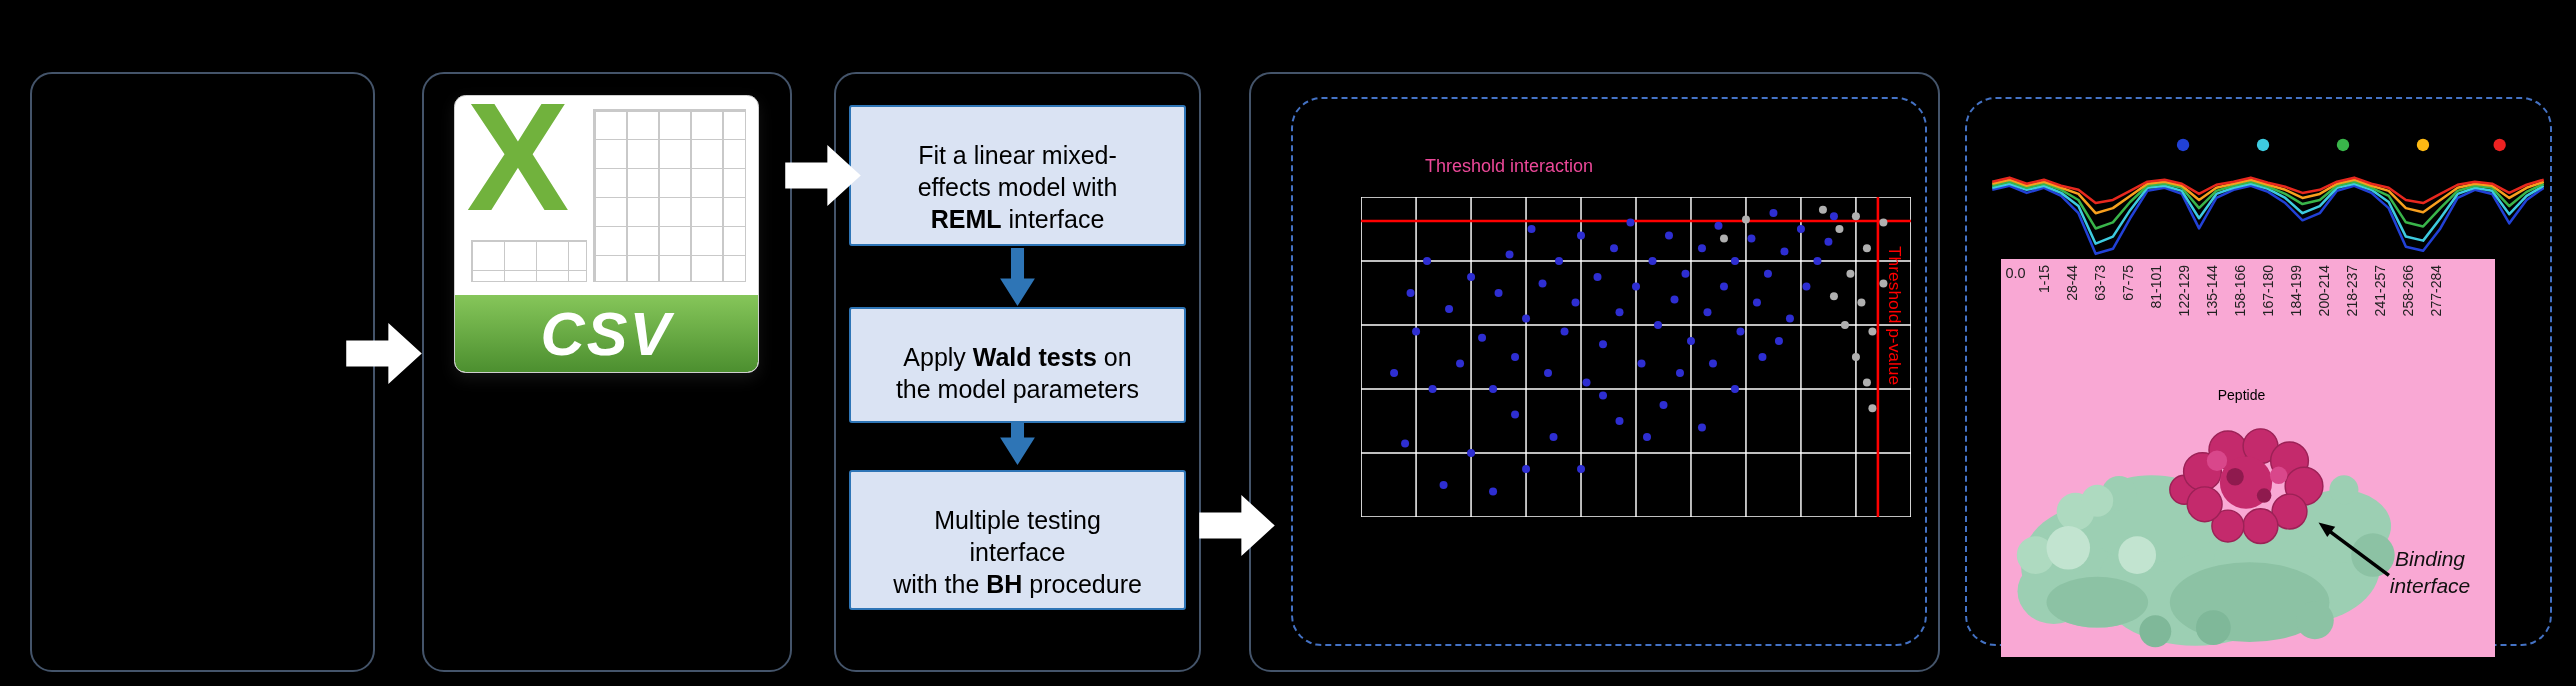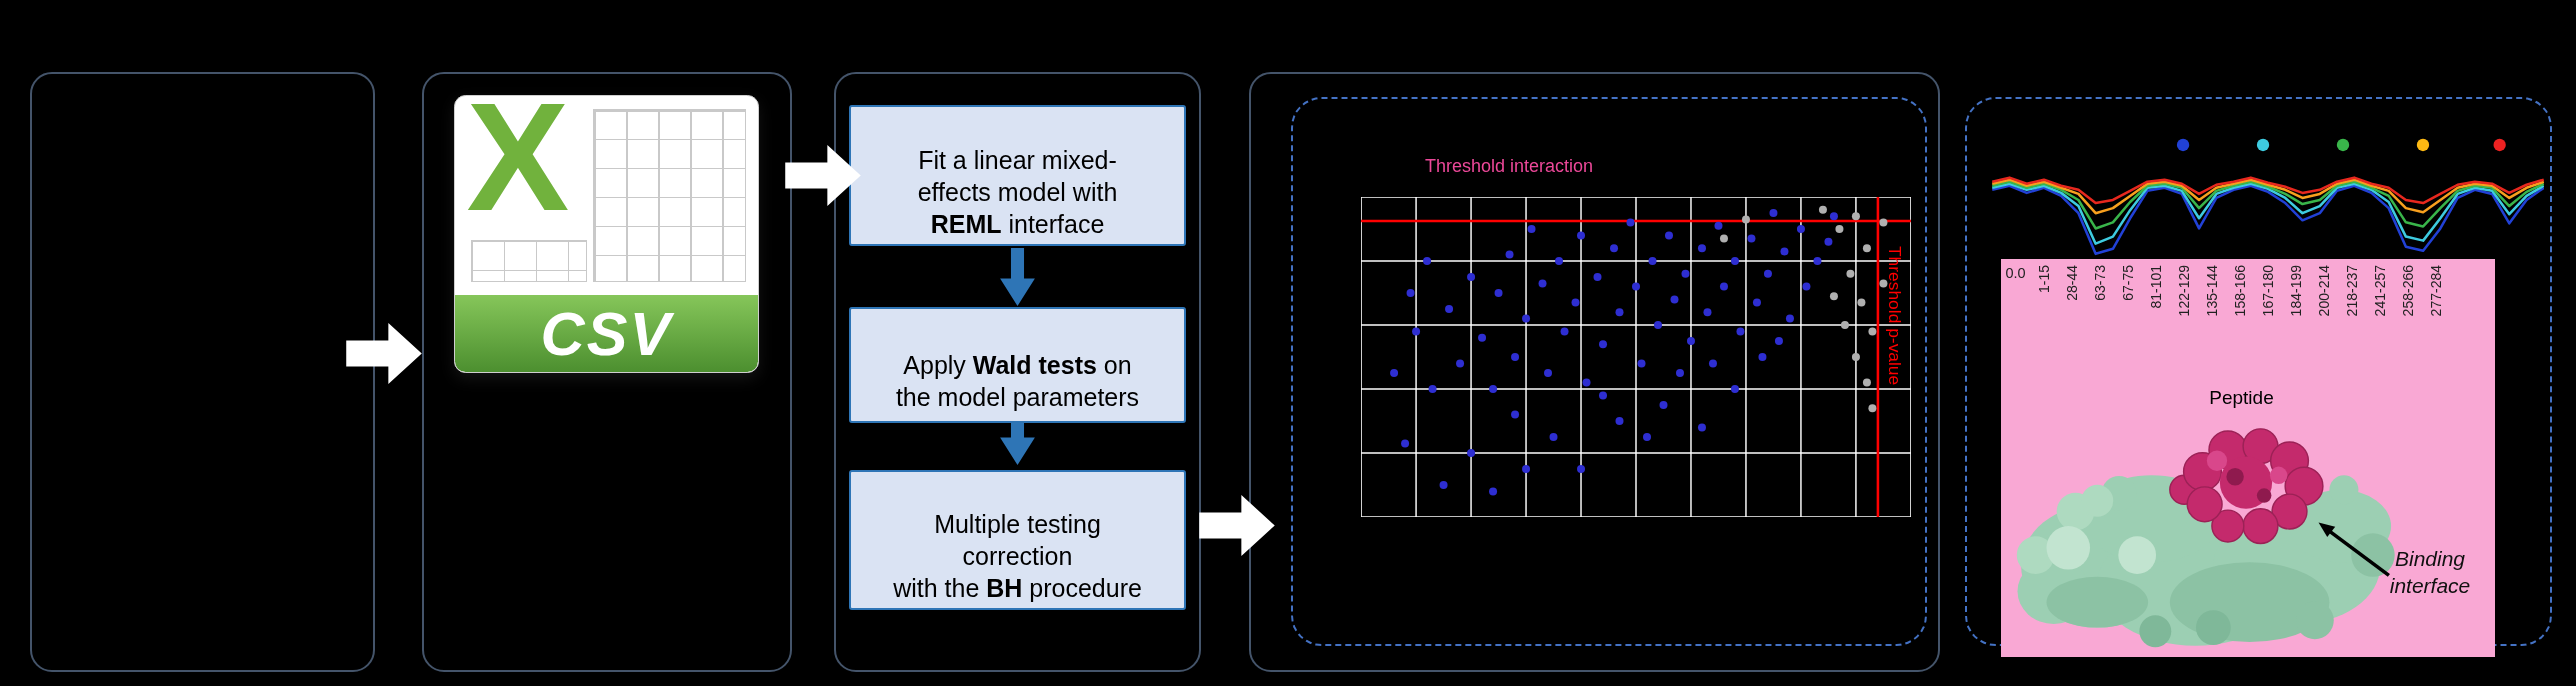--- a/index.html
+++ b/index.html
@@ -25,42 +25,42 @@
   .csv-x { position:absolute; left:11.6px; top:-19px; font-size:154px; font-weight:bold;
            color:#71B23D; line-height:1.05; }
   .csv-ribbon { position:absolute; left:0; right:0; bottom:0; height:77px;
                 background:linear-gradient(#86c65a,#4c8f2f);
                 border-radius:0 0 10.2px 10.2px; display:flex; align-items:center; justify-content:center; }
   .csv-ribbon span { color:#fff; font-weight:bold; font-size:61px; letter-spacing:2.2px;font-style:italic; }
 
   
   .step-box { position:absolute; left:849px; width:337px; background:#DAE3F3;
               border:2.9px solid #2E75B6; border-radius:2.9px;
-              display:flex; align-items:center; justify-content:center;
+              display:flex; align-items:flex-start; justify-content:center;
               text-align:center; color:#000; font-size:25px; z-index:2; }
   .step-text { white-space:pre-line; line-height:1.28; }
   .step-text b { font-weight:bold; }
   .down-arrow { position:absolute; left:1000px; z-index:1; }
 
   
   .volcano-title { position:absolute; left:1425px; top:156px; color:#ec4899; font-size:18px; z-index:2; }
   .volcano-side-label { position:absolute; left:1884px; top:246px; color:#ff0000; font-size:17.4px;
                         writing-mode:vertical-rl; z-index:3; }
   #volcano-svg { position:absolute; left:1361px; top:197px; z-index:2; }
 
   
   #uptake-svg { position:absolute; left:1992px; top:137px; z-index:2; }
   .white-panel { position:absolute; left:2001px; top:259px; width:494px; height:398px;
                  background:#f9a8d4; z-index:5; }
   .ytick { position:absolute; left:4.4px; top:5.8px; font-size:14.5px; color:#222; }
   .peptide-labels { position:absolute; left:29px; top:5.8px; width:423px; height:118px; display:flex; }
   .pl-cell { flex:0 0 28px; display:flex; justify-content:center; align-items:flex-start; height:118px; }
   .pl-cell span { writing-mode:vertical-rl; transform:rotate(180deg); font-size:14px; color:#222; }
   .peptide-xlabel { position:absolute; left:29px; top:128px; width:423px; text-align:center;
-                    font-size:19px; color:#000; }
+                    font-size:14px; color:#000; }
   #protein-svg { position:absolute; left:8.7px; top:151px; }
   .binding-label { position:absolute; left:367px; top:286px; width:124px; text-align:center;
                    font-size:21px; color:#111; white-space:pre-line; line-height:1.3;font-style:italic; }
 </style>
 </head>
 <body>
 
 <div class="stage">
 
   <div class="panel" style="left:30px; top:72px; width:345px; height:600px;"></div>
@@ -104,21 +104,21 @@
     </div>
   </div>
 
   <svg class="down-arrow" style="top:407px;" width="35" height="58" viewBox="0 0 48 80">
     <polygon points="15,0 33,0 33,42 48,42 24,80 0,42 15,42" fill="#2E75B6"></polygon>
   </svg>
 
   <div class="step-box" style="top:470px; height:140px;">
     <div class="step-text">
       <span>Multiple testing
-correction
+interface
 with the </span><b>BH</b><span> procedure</span>
     </div>
   </div>
 
   <svg class="flow-arrow" style="left:1199px; top:495px;" width="76" height="61" viewBox="0 0 104 84">
     <polygon points="0,24 58,24 58,0 104,42 58,84 58,60 0,60" fill="#ffffff"></polygon>
   </svg>
 
   <div class="panel" style="left:1249px; top:72px; width:691px; height:600px;"></div>
   <div class="dashed-box" style="left:1291px; top:97px; width:636px; height:549px;"></div>

